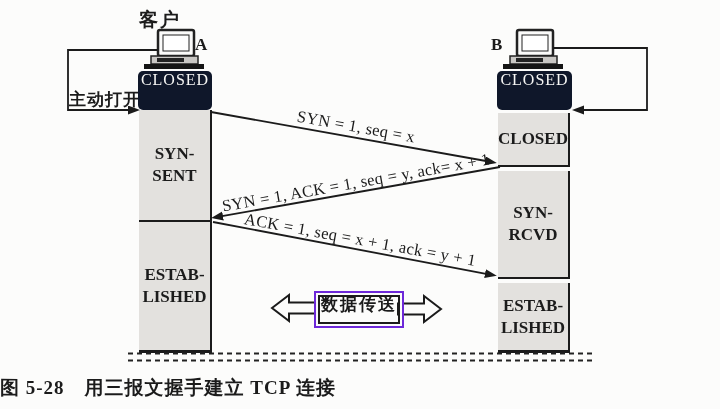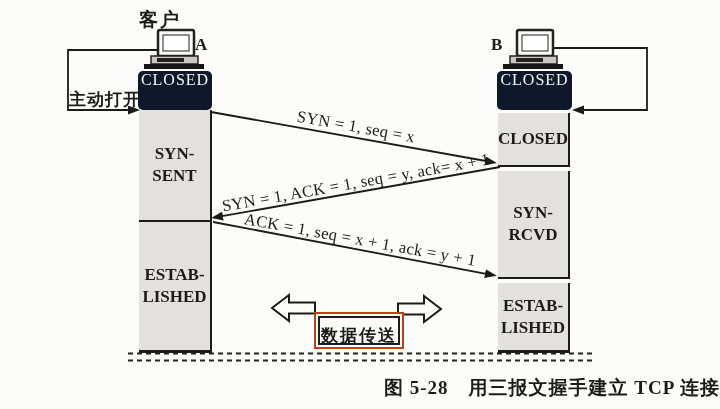--- a/index.html
+++ b/index.html
@@ -33,27 +33,27 @@
     display:flex;align-items:center;justify-content:center;
   }
   .state{
     font-size:17px;font-weight:700;white-space:pre-line;line-height:22px;text-align:center;
   }
   .msg{
     font-size:16.5px;white-space:nowrap;text-align:center;letter-spacing:.3px;
   }
   .dt-box{
     left:314px;top:291px;width:86px;height:33px;
-    border:2px solid #c2410c;
+    border:2px solid #6d28d9;
     box-shadow:inset 0 0 0 2px #fcfcfb, inset 0 0 0 4px #1b1b1b;
-    display:flex;align-items:flex-end;justify-content:center;
-    font-size:17px;font-weight:700;letter-spacing:2px;margin-top:21px;
+    display:flex;align-items:flex-start;justify-content:center;
+    font-size:17px;font-weight:700;letter-spacing:2px;
   }
   .caption{
-    left:0;top:375px;width:720px;text-align:right;
+    left:0;top:375px;width:720px;text-align:left;
     font-size:19px;font-weight:700;letter-spacing:1px;
   }
   svg.overlay{position:absolute;left:0;top:0;pointer-events:none;}
 </style>
 </head>
 <body>
 
 <div class="fig">
 
   <div class="abs ctr title" style="left:139px;top:7px;width:70px;">客户</div>

